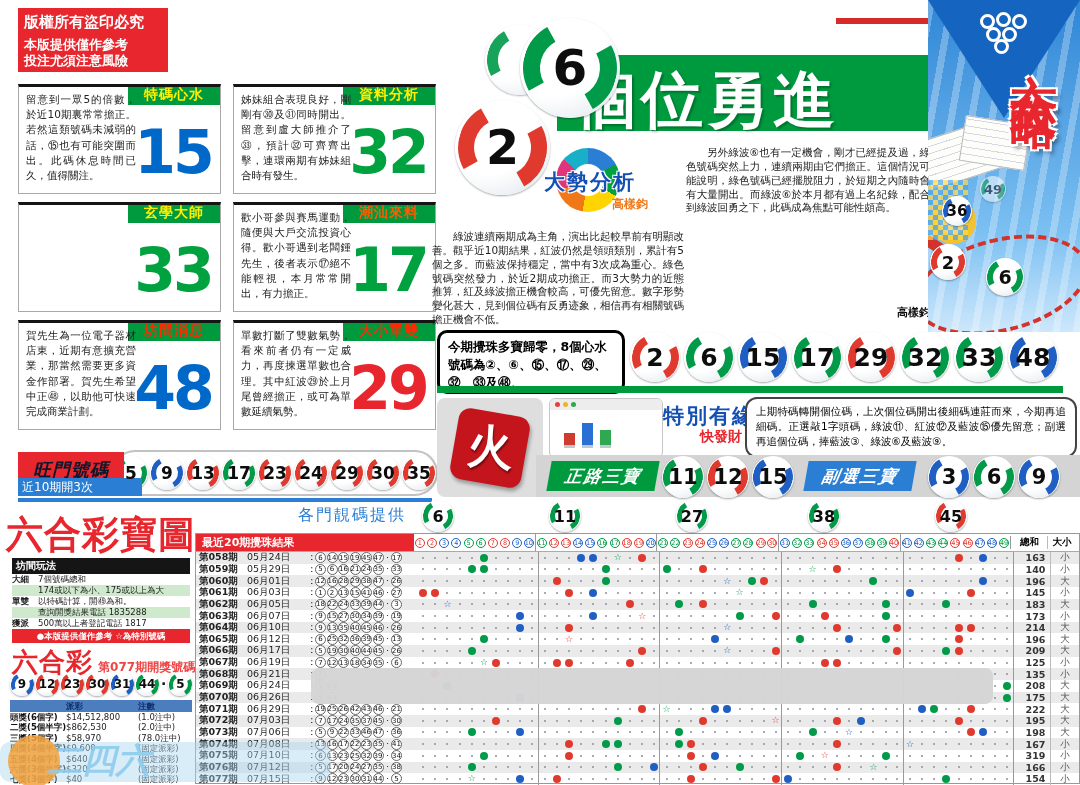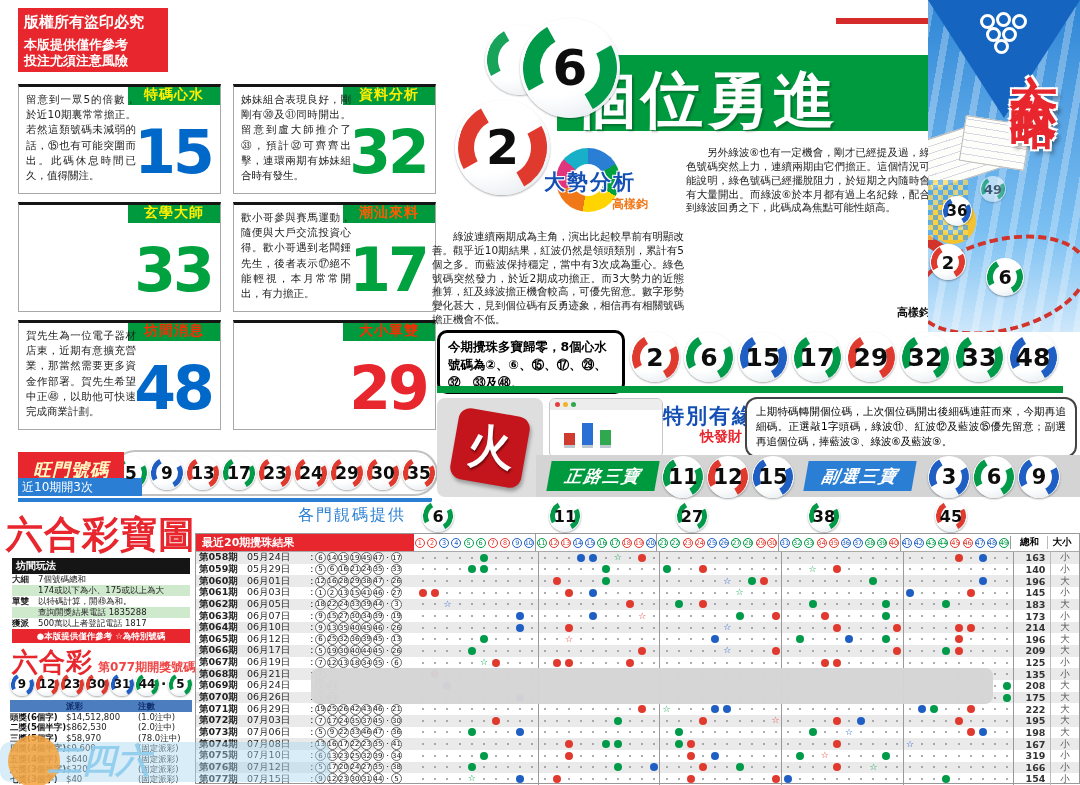--- a/index.html
+++ b/index.html
@@ -16,21 +16,21 @@
   #warning .w1{font-size:15px;font-weight:bold;margin-bottom:5px;}
   #warning .w2{font-size:13px;font-weight:bold;line-height:1.25;}
   
   #tips{left:18px;top:84px;width:418px;display:grid;grid-template-columns:203px 203px;gap:8px 12px;}
   .tip{position:relative;height:110px;background:#fff;border:1px solid #a8a8a8;border-top:3px solid #151515;box-sizing:border-box;overflow:hidden;}
   .tip-label{position:absolute;top:-3px;right:0;width:92px;height:21px;background:#009a3e;color:var(--lc,#ffef00);
         font-size:14px;font-weight:bold;display:flex;align-items:center;justify-content:center;letter-spacing:1px;}
   .tip-text{position:absolute;left:7px;top:5px;width:110px;font-size:10.5px;line-height:1.45;text-align:justify;color:#222;}
   .tip-num{position:absolute;right:0;top:20px;width:94px;text-align:center;font-size:60px;font-weight:800;letter-spacing:-3px;line-height:90px;}
   
-  #hot-label{left:18px;top:452px;width:106px;height:36px;background:#e8262d;color:#fef9c3;font-size:18px;font-weight:bold;
+  #hot-label{left:18px;top:452px;width:106px;height:36px;background:#e8262d;color:#0f172a;font-size:18px;font-weight:bold;
         font-style:italic;display:flex;align-items:center;justify-content:center;letter-spacing:1px;}
   #hot-sub{left:18px;top:478px;width:124px;height:18px;background:#2a7fd4;color:#fff;font-size:12px;display:flex;align-items:center;padding-left:4px;box-sizing:border-box;}
   #hot-line{left:18px;top:498px;width:414px;height:4px;background:#2a7fd4;}
   #hot-pill{left:112px;top:450px;width:326px;height:46px;background:#fff;border:2px solid #c2c2c2;border-radius:24px;
         display:flex;align-items:center;justify-content:center;gap:2px;box-sizing:border-box;}
   
   #headline-bar{left:557px;top:55px;width:373px;height:76px;background:#009a3e;}
   #headline-redline{left:836px;top:18px;width:94px;height:6px;background:#d62b2b;}
   #headline-title{left:575px;top:58px;width:350px;font-size:62px;font-weight:900;color:#fff;letter-spacing:4px;text-shadow:2px 2px 2px rgba(0,0,0,.25);}
   #trend-logo{left:556px;top:148px;width:64px;height:64px;border-radius:50%;
@@ -175,20 +175,21 @@
         <div class="tip-text">歡小哥參與賽馬運動，隨便與大戶交流投資心得。歡小哥遇到老闆鍾先生，後者表示⑰絕不能輕視，本月常常開出，有力擔正。</div>
         <div class="tip-num" style="color: rgb(0, 162, 63);">17</div>
       </div>
       <div class="tip">
         <div class="tip-label" style="--lc: #ff2a00;">坊間消息</div>
         <div class="tip-text">賀先生為一位電子器材店東，近期有意擴充營業，那當然需要更多資金作部署。賀先生希望中正㊽，以助他可快速完成商業計劃。</div>
         <div class="tip-num" style="color: rgb(0, 104, 201);">48</div>
       </div>
       <div class="tip">
         <div class="tip-label" style="--lc: #ff2a00;">大小單雙</div>
+        <div class="tip-text">單數打斷了雙數氣勢，看來前者仍有一定威力，再度揀選單數也合理。其中紅波㉙於上月尾曾經擔正，或可為單數延續氣勢。</div>
         <div class="tip-num" style="color: rgb(232, 38, 45);">29</div>
       </div>
     </div>
 
   <div id="hot-pill" class="abs">
       <div class="ball" style="font-size: 34px; --c: #009a49;">
         <span>5</span>
       </div>
       <div class="ball" style="font-size: 34px; --c: #1f5fc4;">
         <span>9</span>

